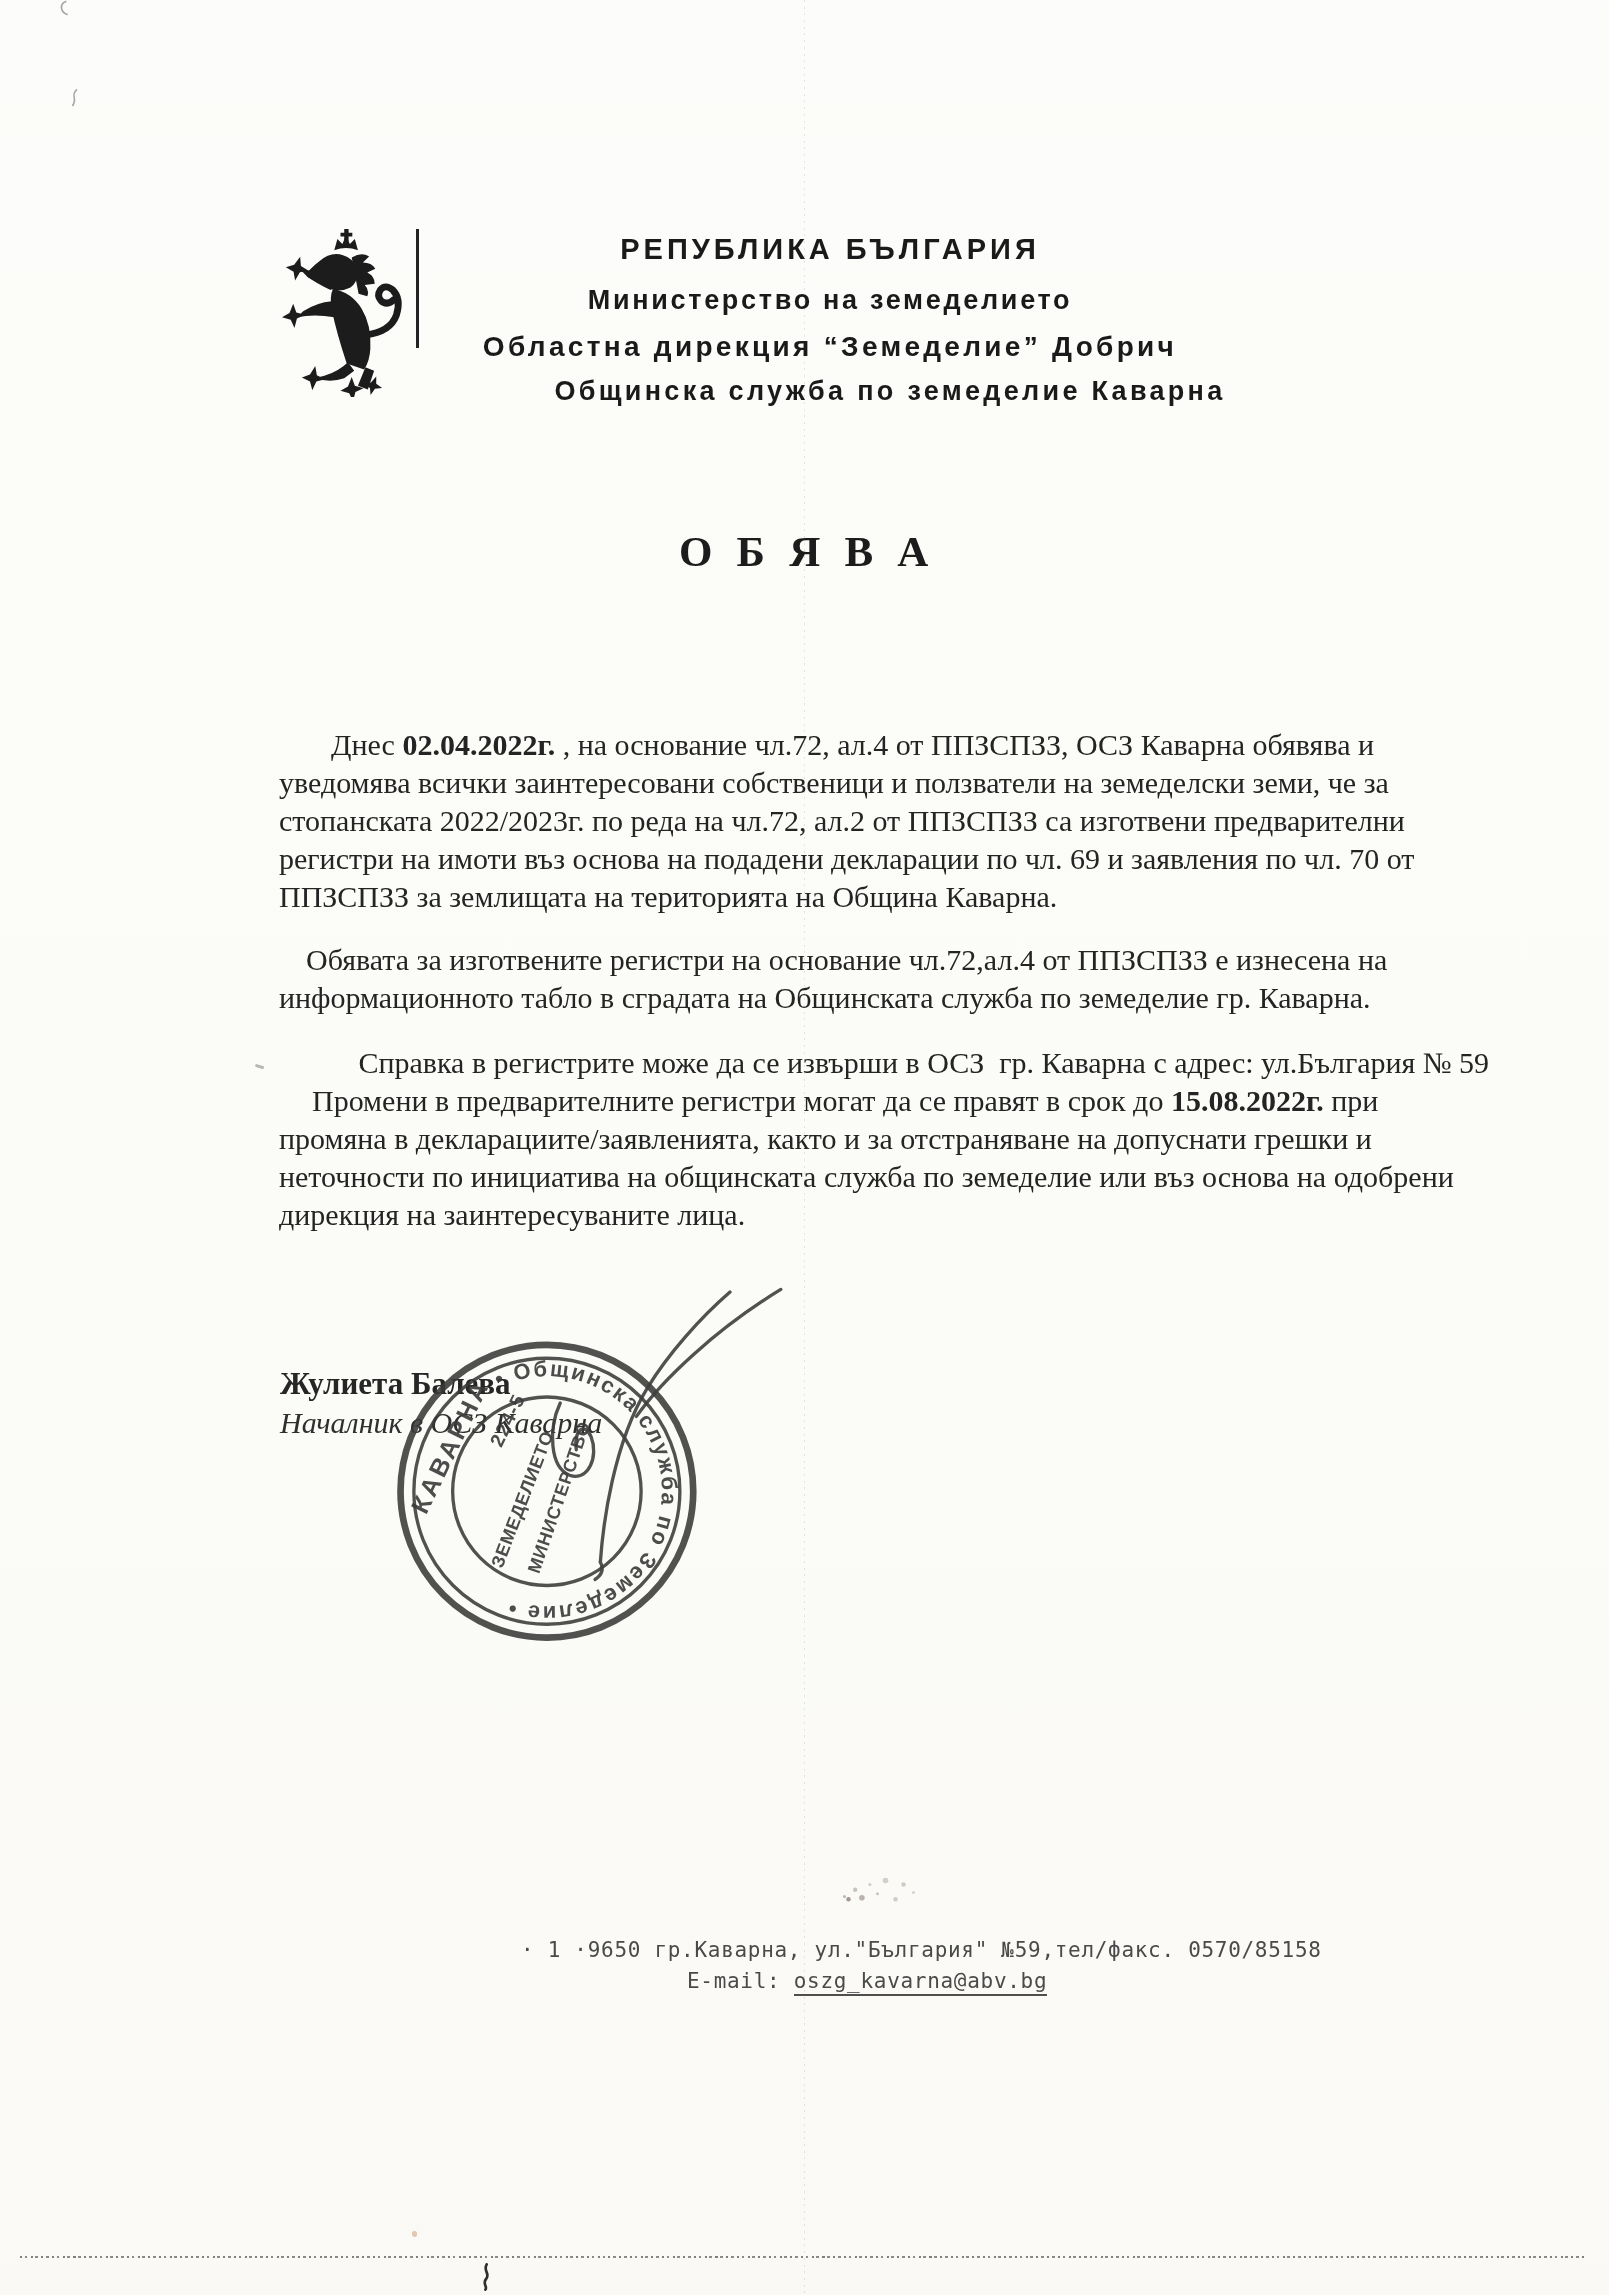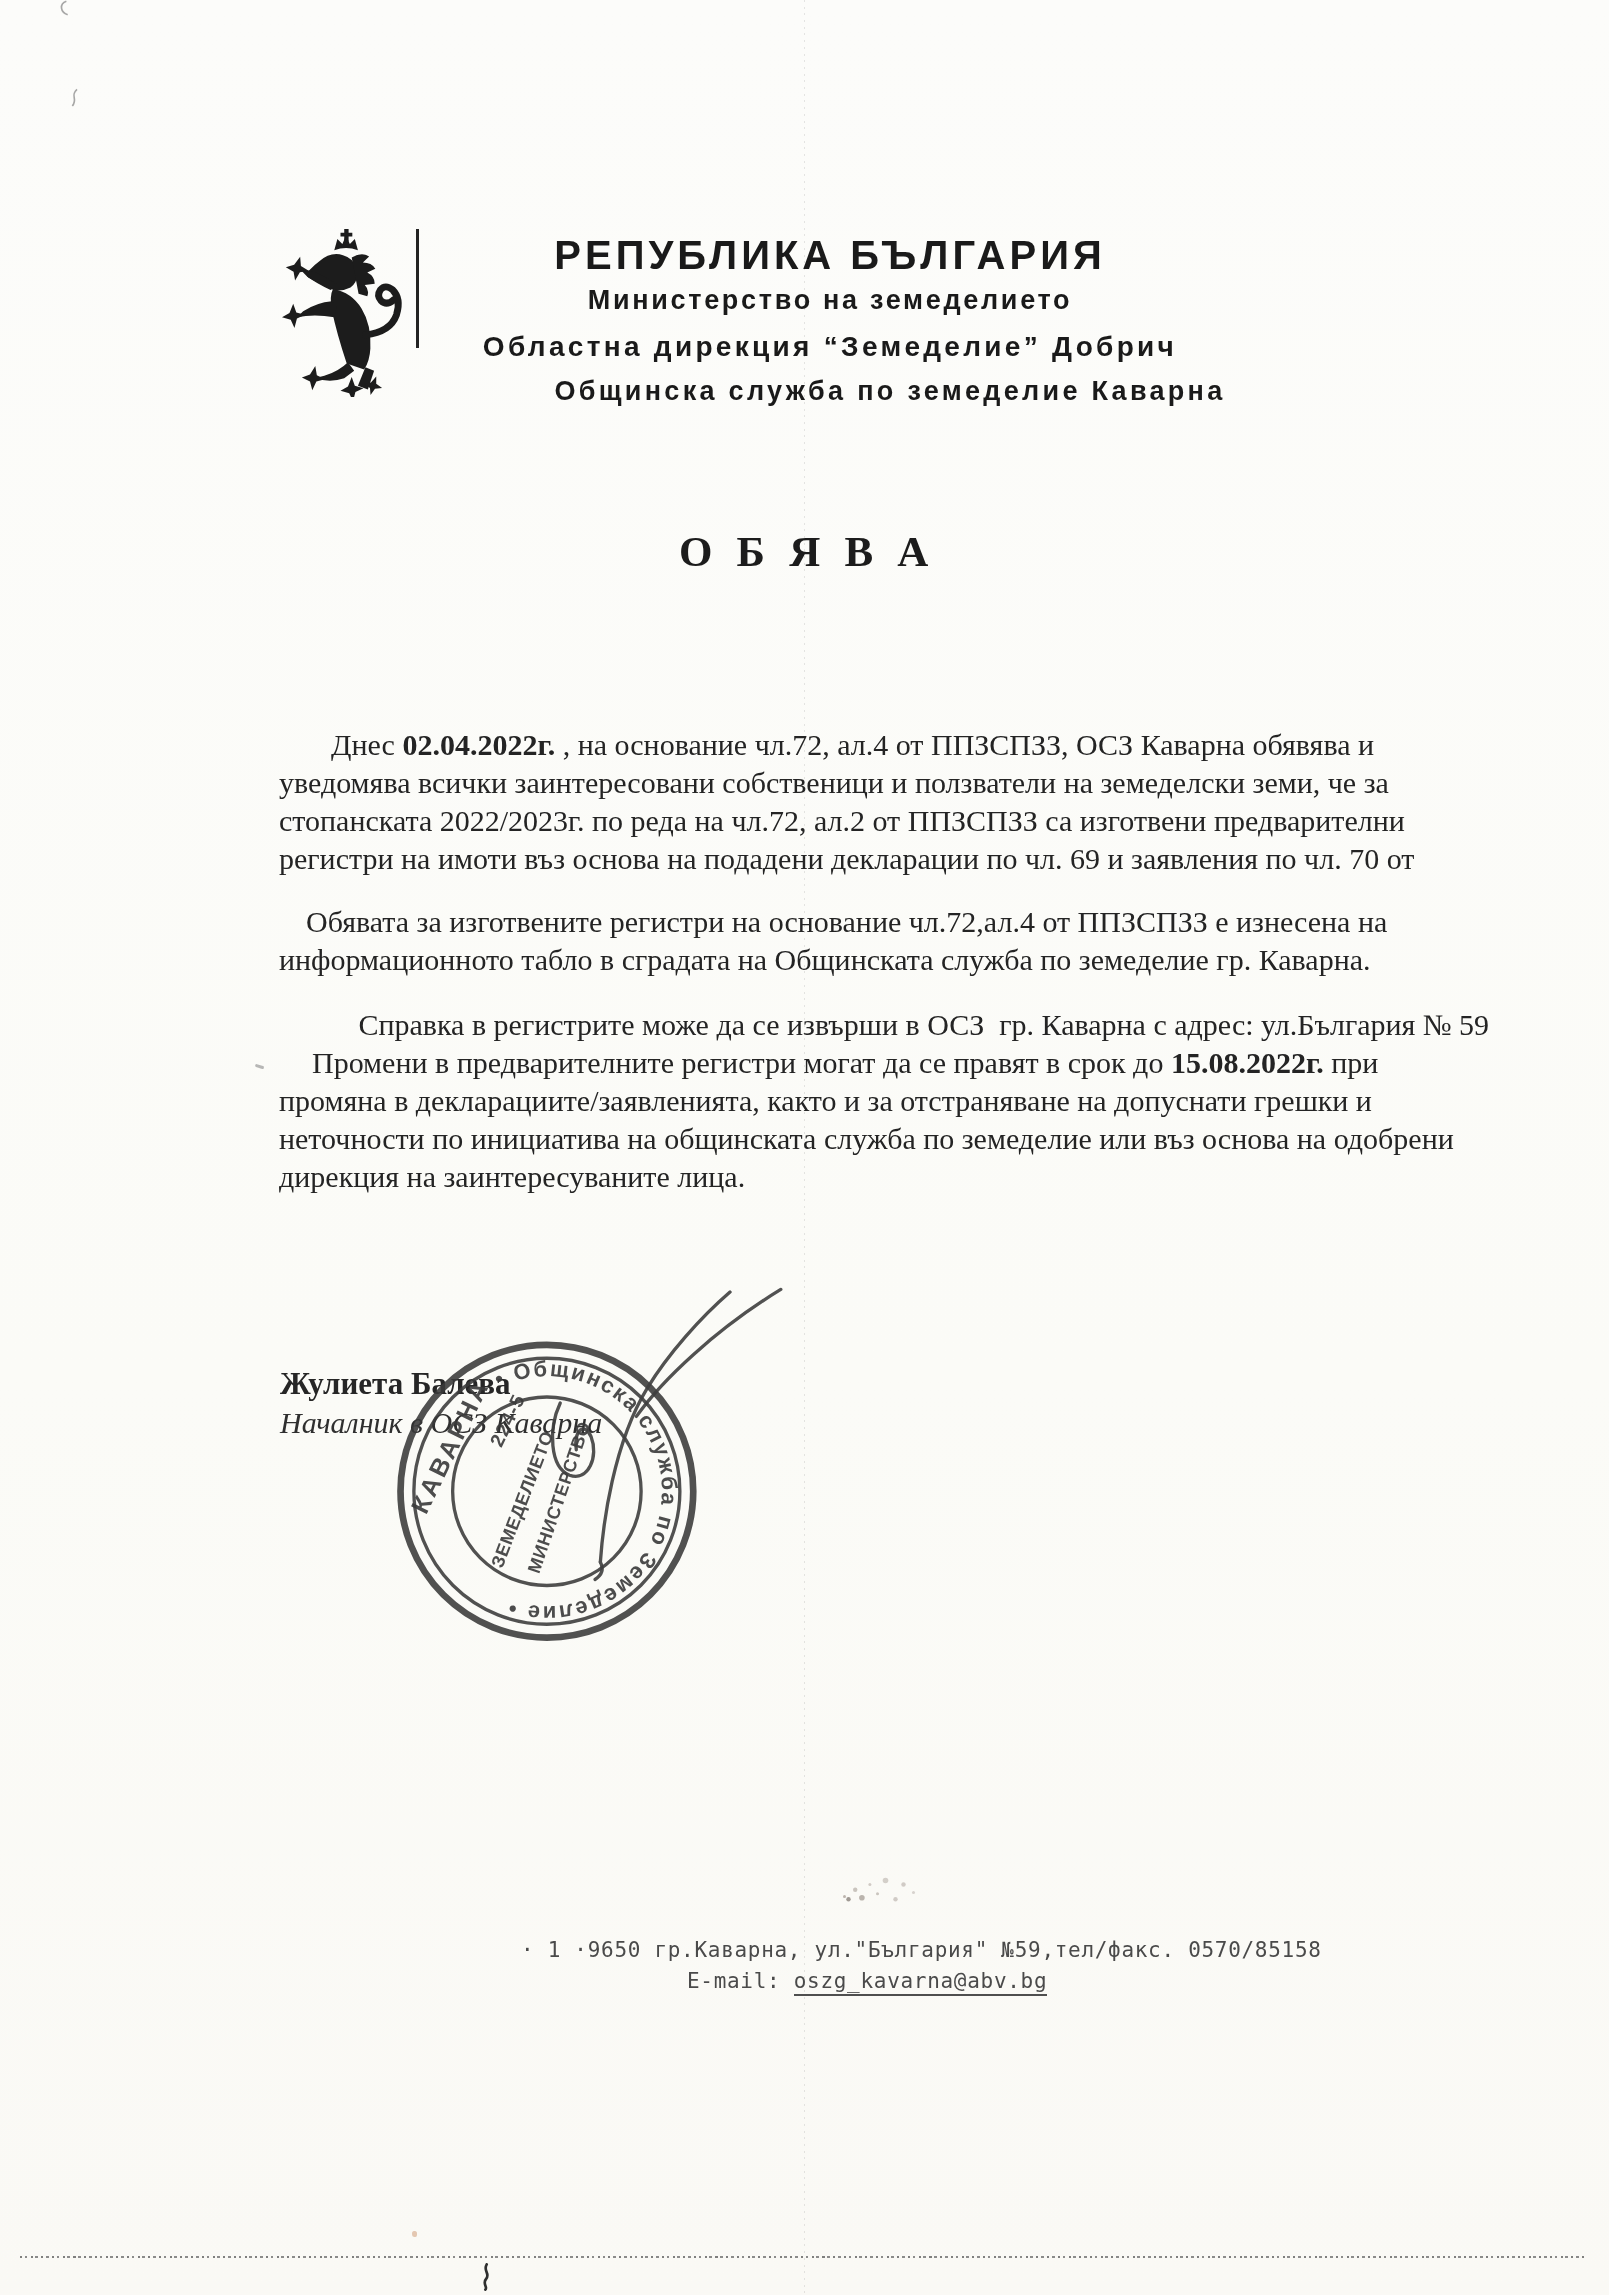--- a/index.html
+++ b/index.html
@@ -5,21 +5,21 @@
   html,body{margin:0;padding:0;}
   body{width:1610px;height:2295px;background:#fbfbf8;}
   .page{position:relative;width:1610px;height:2295px;overflow:hidden;
         background:linear-gradient(180deg,#fcfcfa 0%,#fbfbf7 60%,#faf9f5 100%);
         font-family:"Liberation Serif",serif;color:#1f1f1f;}
   
   .emblem{position:absolute;left:275px;top:229px;width:131px;height:168px;}
   .hdr-divider{position:absolute;left:416px;top:229px;width:2.7px;height:119px;background:#232323;}
   .hdr-line{position:absolute;left:334px;width:992px;text-align:center;white-space:nowrap;
             font-family:"Liberation Sans",sans-serif;font-weight:bold;color:#1a1a1a;}
-  .h1{top:233px;font-size:40px;letter-spacing:4px;}
+  .h1{top:233px;font-size:29px;letter-spacing:4px;}
   .h2{top:285px;font-size:27px;letter-spacing:2.7px;}
   .h3{top:331px;font-size:28px;letter-spacing:3.3px;}
   .h4{top:376px;left:394px;font-size:27px;letter-spacing:3.3px;}
   
   .doc-title{position:absolute;top:527px;left:807px;transform:translateX(-50%);
              font-size:43px;font-weight:bold;letter-spacing:6.7px;white-space:nowrap;color:#1c1c1c;}
   
   .body-text{position:absolute;left:279px;top:726px;width:1210px;font-size:30px;line-height:38px;color:#242424;}
   .bline{white-space:pre;}
   .b{font-weight:bold;}
@@ -100,20 +100,21 @@
   <div class="hdr-line h4">Общинска служба по земеделие Каварна</div>
 
   <div class="doc-title">О Б Я В А</div>
 
   <div class="body-text">
       <div class="para p1">
         <div class="bline first"><span>Днес </span><span class="b">02.04.2022г.</span><span> , на основание чл.72, ал.4 от ППЗСПЗЗ, ОСЗ Каварна обявява и</span></div>
         <div class="bline"><span>уведомява всички заинтересовани собственици и ползватели на земеделски земи, че за</span></div>
         <div class="bline"><span>стопанската 2022/2023г. по реда на чл.72, ал.2 от ППЗСПЗЗ са изготвени предварителни</span></div>
         <div class="bline"><span>регистри на имоти въз основа на подадени декларации по чл. 69 и заявления по чл. 70 от</span></div>
+        <div class="bline"><span>ППЗСПЗЗ за землищата на територията на Община Каварна.</span></div>
       </div>
       <div class="para p2">
         <div class="bline first"><span>Обявата за изготвените регистри на основание чл.72,ал.4 от ППЗСПЗЗ е изнесена на</span></div>
         <div class="bline"><span>информационното табло в сградата на Общинската служба по земеделие гр. Каварна.</span></div>
       </div>
       <div class="para p3">
         <div class="bline first"><span>Справка в регистрите може да се извърши в ОСЗ  гр. Каварна с адрес: ул.България № 59</span></div>
       </div>
       <div class="para p4">
         <div class="bline first"><span>Промени в предварителните регистри могат да се правят в срок до </span><span class="b">15.08.2022г.</span><span> при</span></div>

